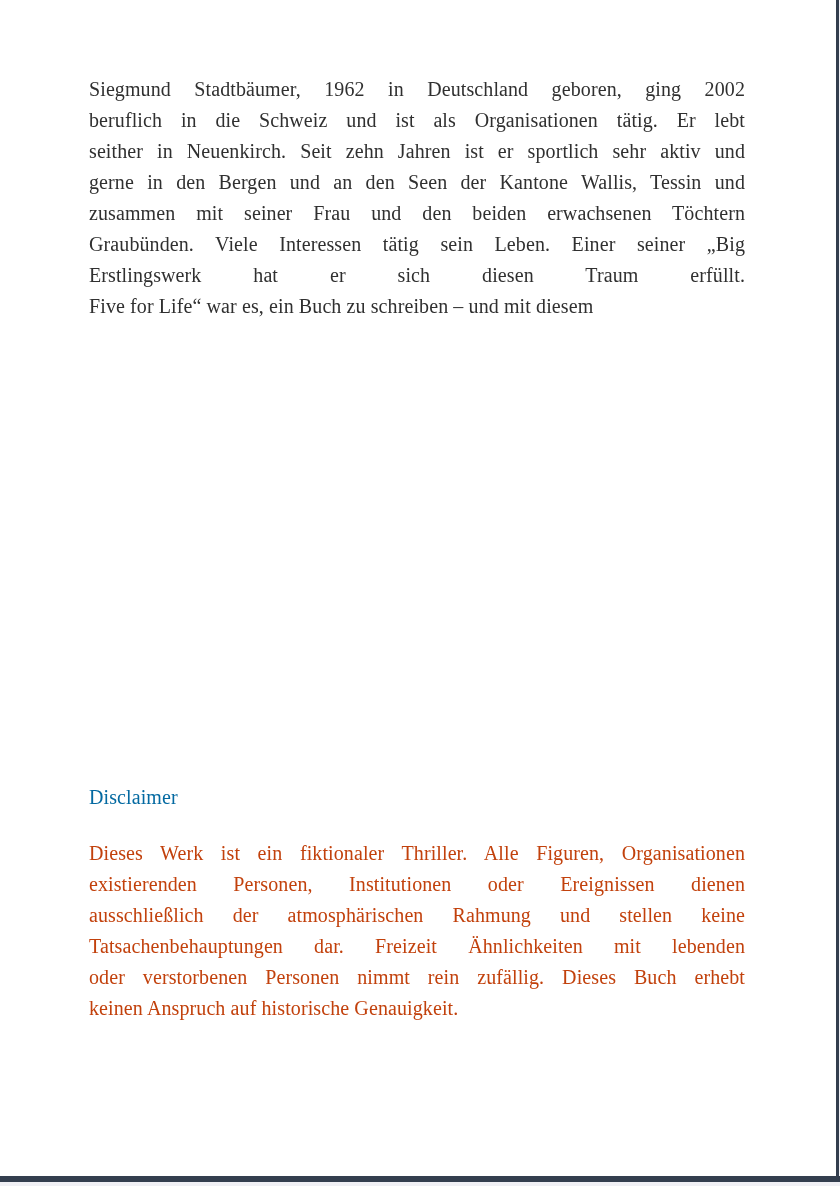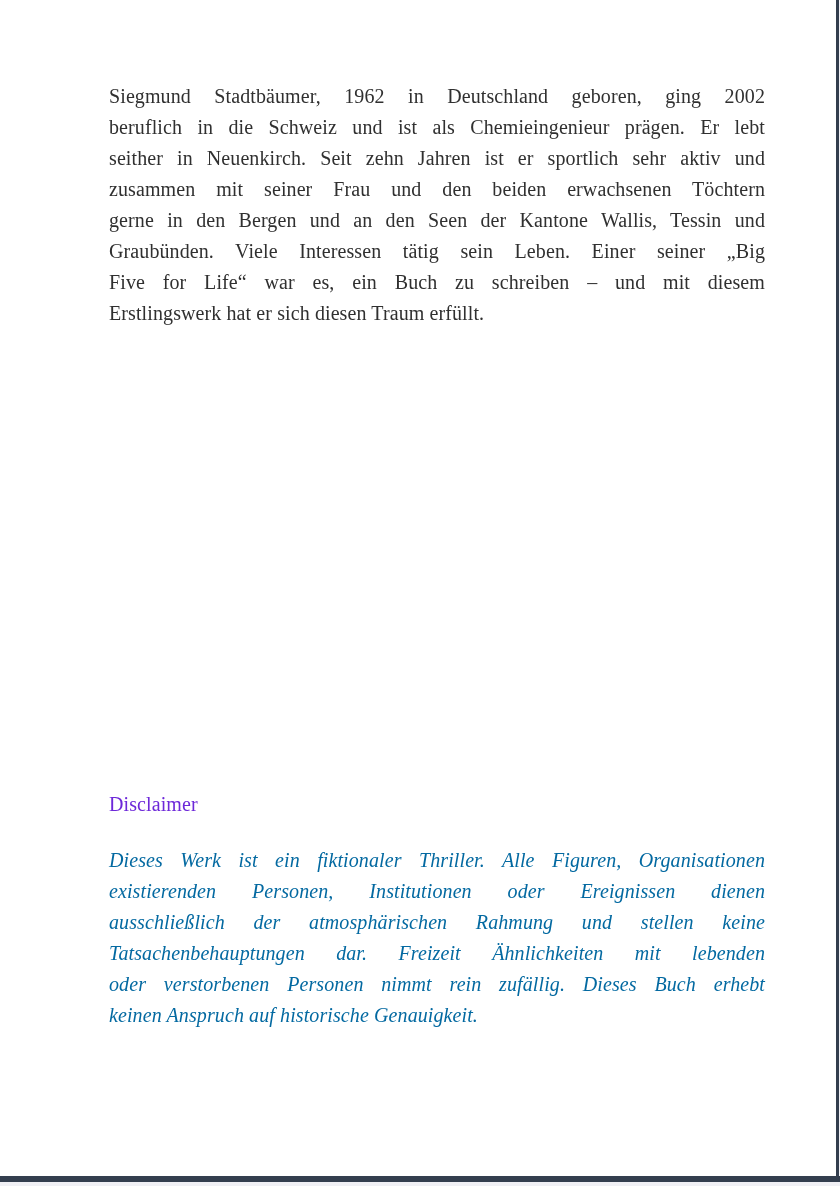--- a/index.html
+++ b/index.html
@@ -12,27 +12,26 @@
     font-family: "Liberation Serif", "DejaVu Serif", serif;
   }
   .page {
     position: absolute;
     left: 0; top: 0;
     width: 840px; height: 1186px;
     background: #ffffff;
   }
   .textblock {
     position: absolute;
-    left: 109px;
+    left: 89px;
     width: 656px;
     font-size: 20px;
     line-height: 31px;
     color: #303030;
     letter-spacing: 0.1px;
-    margin-top: 7px;
   }
   .tline {
     text-align: justify;
     text-align-last: justify;
   }
   .tline:last-child {
     text-align-last: left;
   }
   .bio { top: 74px; }
   .disclaimer-heading { top: 782px; }
@@ -66,32 +65,32 @@
     height: 4px;
   }
 </style>
 </head>
 <body style="background: rgb(255, 255, 255);">
 
 <div class="page">
 
   <div class="textblock bio" style="color: rgb(48, 48, 48);">
       <div class="tline">Siegmund Stadtbäumer, 1962 in Deutschland geboren, ging 2002</div>
-      <div class="tline">beruflich in die Schweiz und ist als Chemieingenieur prägen. Er lebt</div>
+      <div class="tline">beruflich in die Schweiz und ist als Organisationen tätig. Er lebt</div>
       <div class="tline">seither in Neuenkirch. Seit zehn Jahren ist er sportlich sehr aktiv und</div>
+      <div class="tline">gerne in den Bergen und an den Seen der Kantone Wallis, Tessin und</div>
       <div class="tline">zusammen mit seiner Frau und den beiden erwachsenen Töchtern</div>
-      <div class="tline">gerne in den Bergen und an den Seen der Kantone Wallis, Tessin und</div>
       <div class="tline">Graubünden. Viele Interessen tätig sein Leben. Einer seiner „Big</div>
+      <div class="tline">Erstlingswerk hat er sich diesen Traum erfüllt.</div>
       <div class="tline">Five for Life“ war es, ein Buch zu schreiben – und mit diesem</div>
-      <div class="tline">Erstlingswerk hat er sich diesen Traum erfüllt.</div>
     </div>
 
-  <div class="textblock disclaimer-heading" style="color: #6d28d9;">Disclaimer</div>
+  <div class="textblock disclaimer-heading" style="color: #0369a1;">Disclaimer</div>
 
-  <div class="textblock disclaimer-para" style="color: #0369a1; font-style: italic;">
+  <div class="textblock disclaimer-para" style="color: #c2410c;">
       <div class="tline">Dieses Werk ist ein fiktionaler Thriller. Alle Figuren, Organisationen</div>
       <div class="tline">existierenden Personen, Institutionen oder Ereignissen dienen</div>
       <div class="tline">ausschließlich der atmosphärischen Rahmung und stellen keine</div>
       <div class="tline">Tatsachenbehauptungen dar. Freizeit Ähnlichkeiten mit lebenden</div>
       <div class="tline">oder verstorbenen Personen nimmt rein zufällig. Dieses Buch erhebt</div>
       <div class="tline">keinen Anspruch auf historische Genauigkeit.</div>
     </div>
 
   <div class="edge-right-light" style="background: rgb(240, 240, 245);"></div>
   <div class="edge-right-dark" style="background: rgb(51, 62, 78);"></div>

